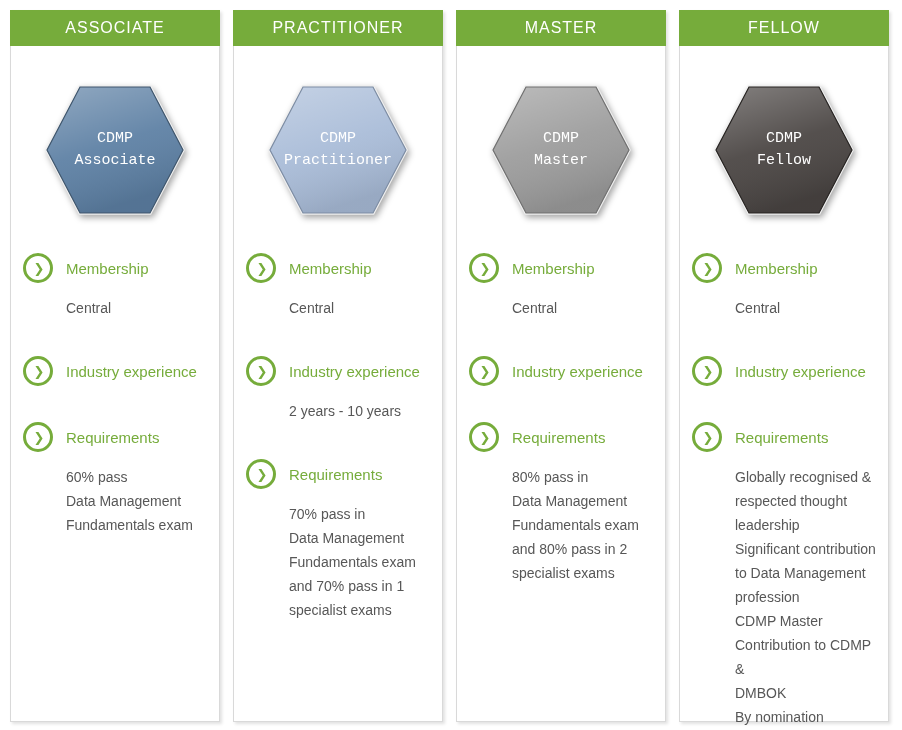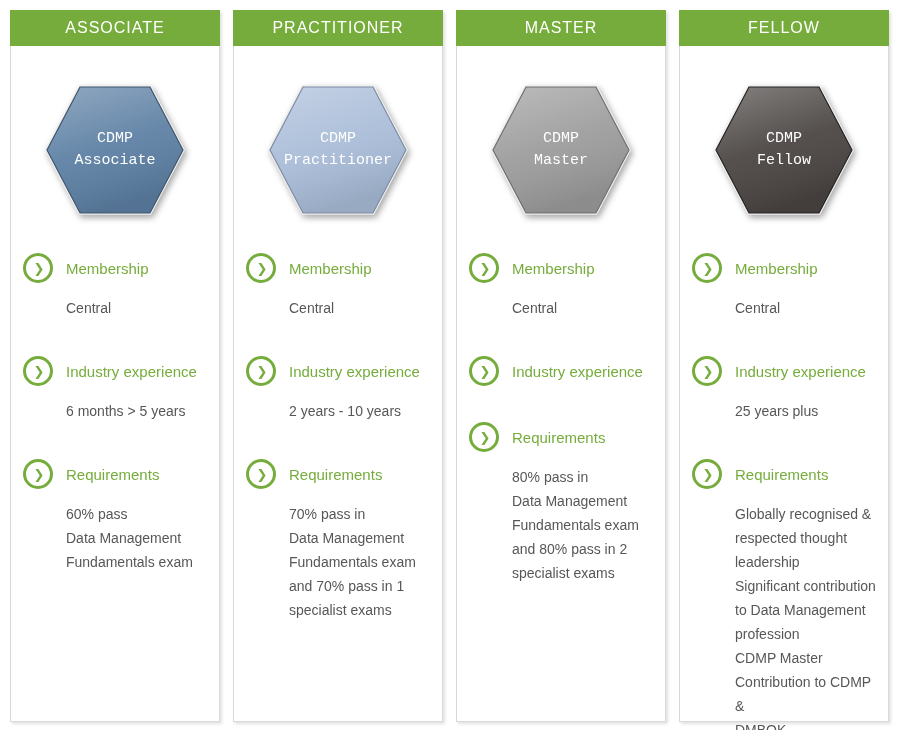--- a/index.html
+++ b/index.html
@@ -133,21 +133,20 @@
         </div>
         <div class="sec-value">Central</div>
       </div>
       <div class="section">
         <div class="sec-row">
           <span class="chev-circle">
               <span class="chev">❯</span>
             </span>
           <span class="sec-label">Industry experience</span>
         </div>
-        <div class="sec-value">6 months &gt; 5 years</div>
       </div>
       <div class="section">
         <div class="sec-row">
           <span class="chev-circle">
               <span class="chev">❯</span>
             </span>
           <span class="sec-label">Requirements</span>
         </div>
         <div class="sec-value">60% pass
 Data Management
@@ -268,21 +267,20 @@
         </div>
         <div class="sec-value">Central</div>
       </div>
       <div class="section">
         <div class="sec-row">
           <span class="chev-circle">
               <span class="chev">❯</span>
             </span>
           <span class="sec-label">Industry experience</span>
         </div>
-        <div class="sec-value">25 years plus</div>
       </div>
       <div class="section">
         <div class="sec-row">
           <span class="chev-circle">
               <span class="chev">❯</span>
             </span>
           <span class="sec-label">Requirements</span>
         </div>
         <div class="sec-value">Globally recognised &amp;
 respected thought

